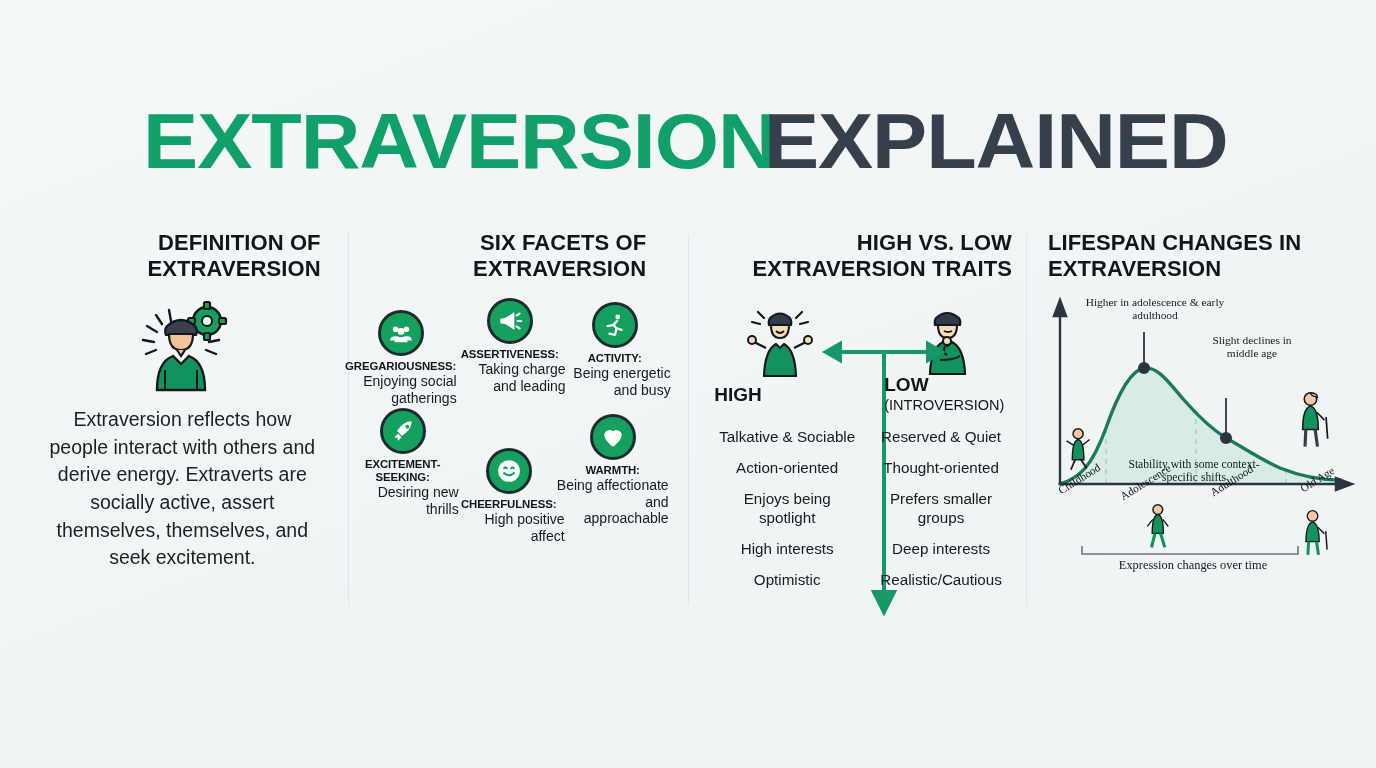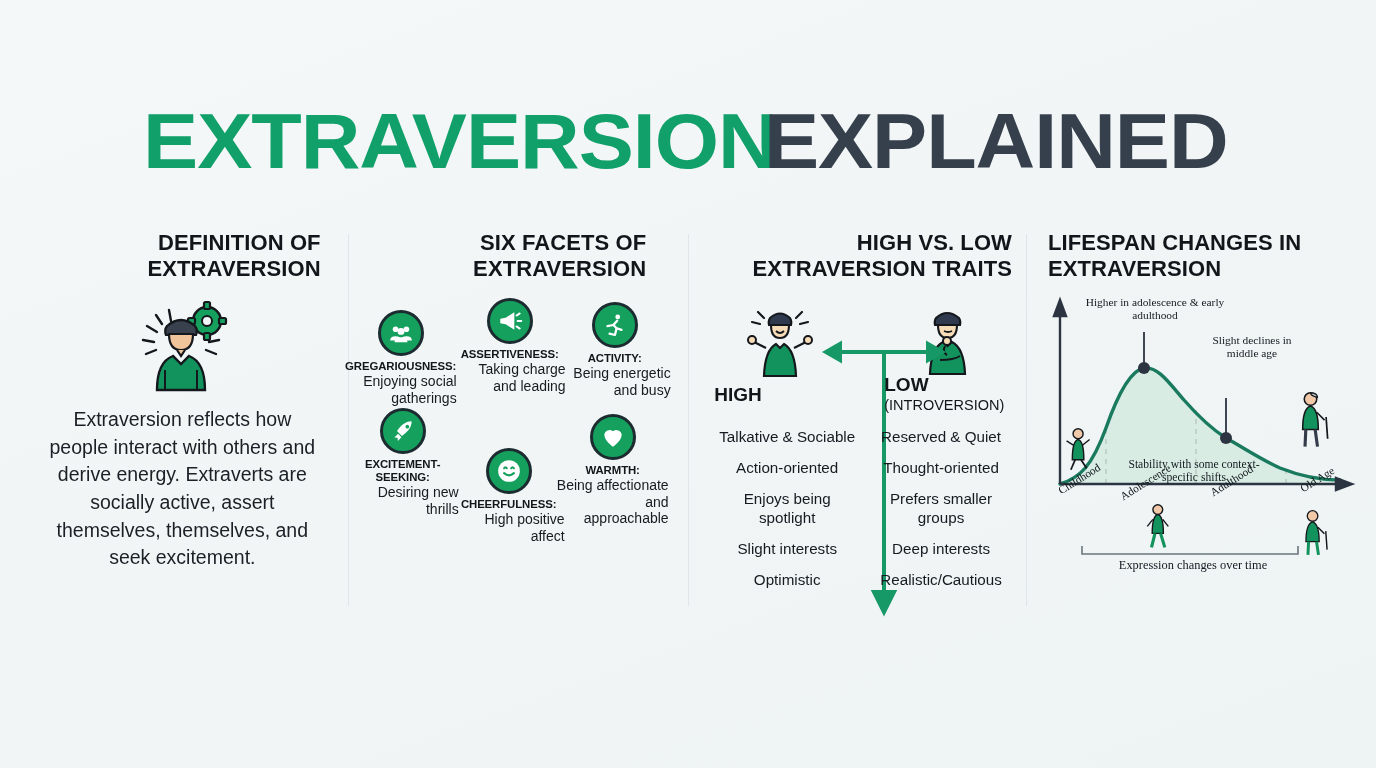--- a/index.html
+++ b/index.html
@@ -314,21 +314,21 @@
         <div class="hl-cap cap-low">
           <span>LOW</span>
           <span class="sub">(INTROVERSION)</span>
         </div>
 
         <div class="traits">
           <div class="tcol left">
             <div class="titem">Talkative &amp; Sociable</div>
             <div class="titem">Action-oriented</div>
             <div class="titem">Enjoys being spotlight</div>
-            <div class="titem">Slight interests</div>
+            <div class="titem">High interests</div>
             <div class="titem">Optimistic</div>
           </div>
           <div class="tcol right">
             <div class="titem">Reserved &amp; Quiet</div>
             <div class="titem">Thought-oriented</div>
             <div class="titem">Prefers smaller groups</div>
             <div class="titem">Deep interests</div>
             <div class="titem">Realistic/Cautious</div>
           </div>
         </div>

